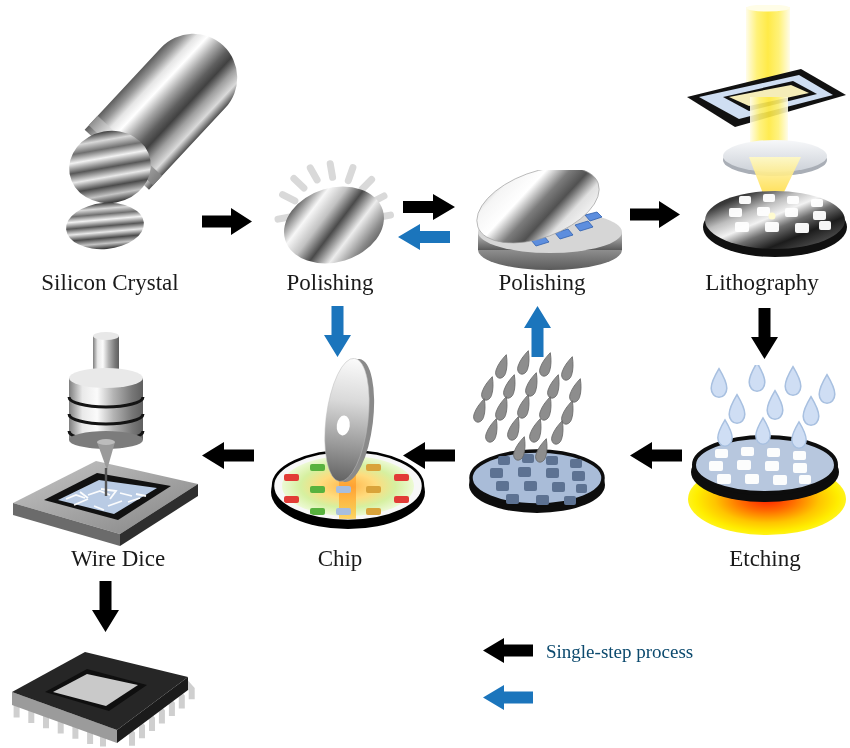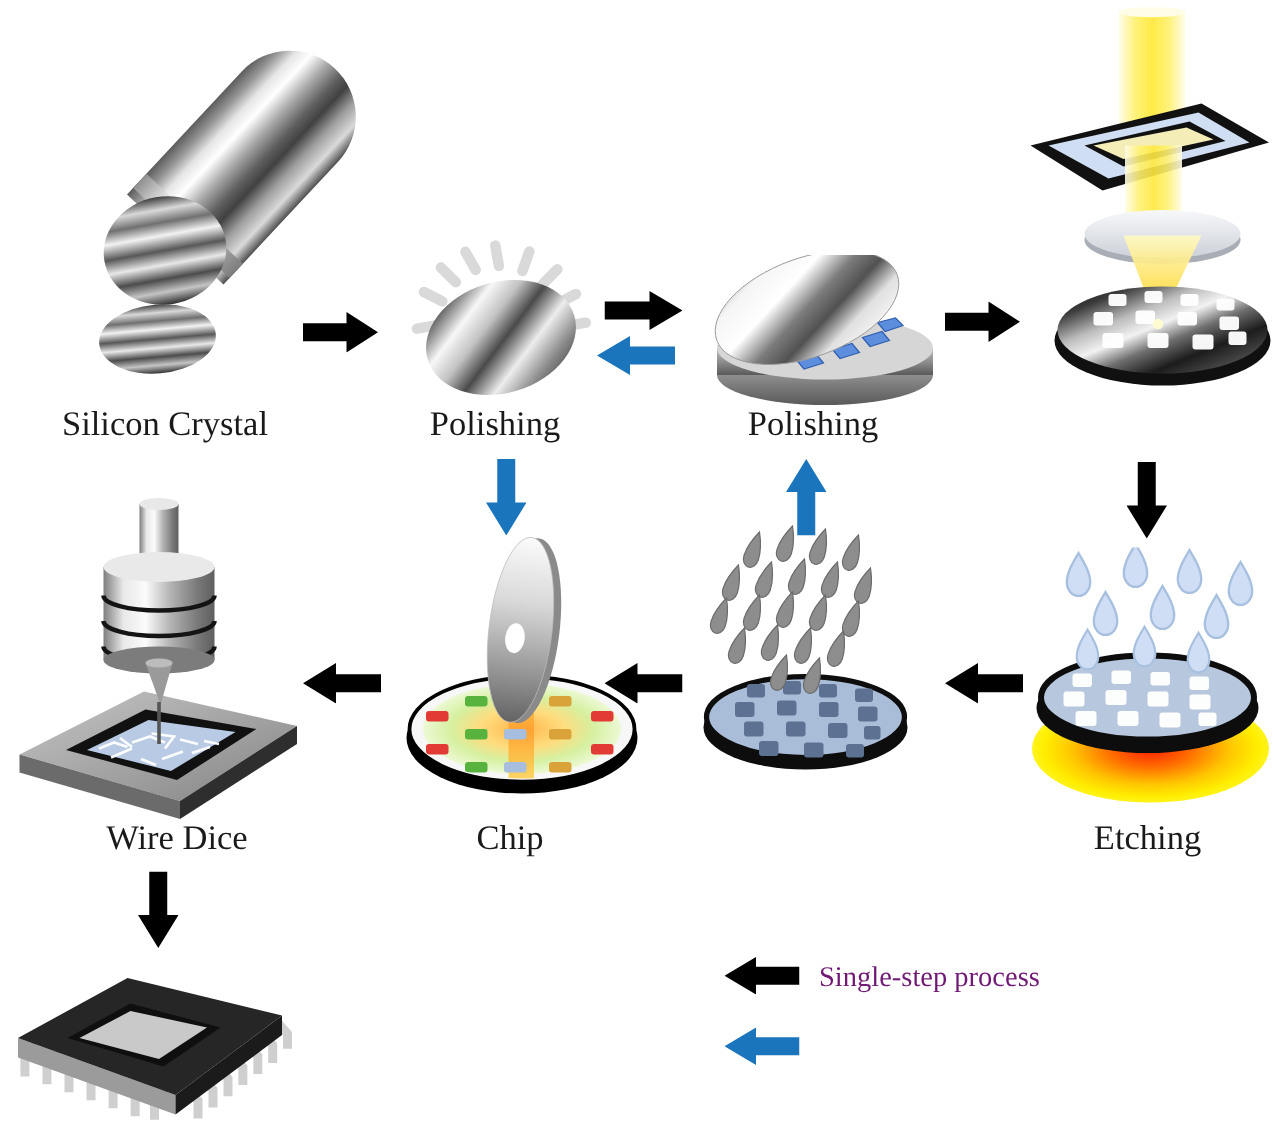--- a/index.html
+++ b/index.html
@@ -1,19 +1,19 @@
 <!DOCTYPE html>
 <html><head>
 <meta charset="utf-8">
 <style>
   html,body{margin:0;padding:0;background:#fff;}
   .canvas{position:relative;width:850px;height:748px;background:#ffffff;overflow:hidden;
           font-family:Liberation Serif, serif;}
   .lbl{position:absolute;text-align:center;font-size:23px;line-height:26px;color:#1a1a1a;}
-  .legend-lbl{position:absolute;font-size:19px;line-height:22px;color:#701a75;}
+  .legend-lbl{position:absolute;font-size:19px;line-height:22px;color:#0c4a6e;}
   .abs{position:absolute;}
   svg{display:block;}
   .defs-holder{position:absolute;width:0;height:0;overflow:hidden;}
 </style>
 </head>
 <body>
 
 <div class="canvas">
 
   <svg class="defs-holder" aria-hidden="true">
@@ -224,20 +224,21 @@
         <rect x="112" y="218" width="14" height="10" rx="2"></rect>
           <rect x="136" y="216" width="12" height="9" rx="2"></rect>
       </g>
       <circle cx="89" cy="211" r="3.5" fill="#fffbd0"></circle>
     </g>
   </svg>
 
   <div class="lbl" style="left:10px;top:270px;width:200px">Silicon Crystal</div>
   <div class="lbl" style="left:270px;top:270px;width:120px">Polishing</div>
   <div class="lbl" style="left:482px;top:270px;width:120px">Polishing</div>
+  <div class="lbl" style="left:697px;top:270px;width:130px">Lithography</div>
 
   <svg class="abs" style="left:324px;top:306px" width="27" height="51" viewBox="0 0 27 51">
     <polygon points="7.5,0 19.5,0 19.5,29 27,29 13.5,51 0,29 7.5,29" fill="#1b75bc"></polygon>
   </svg>
   <svg class="abs" style="left:524px;top:306px" width="27" height="51" viewBox="0 0 27 51">
     <polygon points="7.5,51 7.5,22 0,22 13.5,0 27,22 19.5,22 19.5,51" fill="#1b75bc"></polygon>
   </svg>
   <svg class="abs" style="left:751px;top:308px" width="27" height="51" viewBox="0 0 27 51">
     <polygon points="7.5,0 19.5,0 19.5,29 27,29 13.5,51 0,29 7.5,29" fill="#000000"></polygon>
   </svg>

